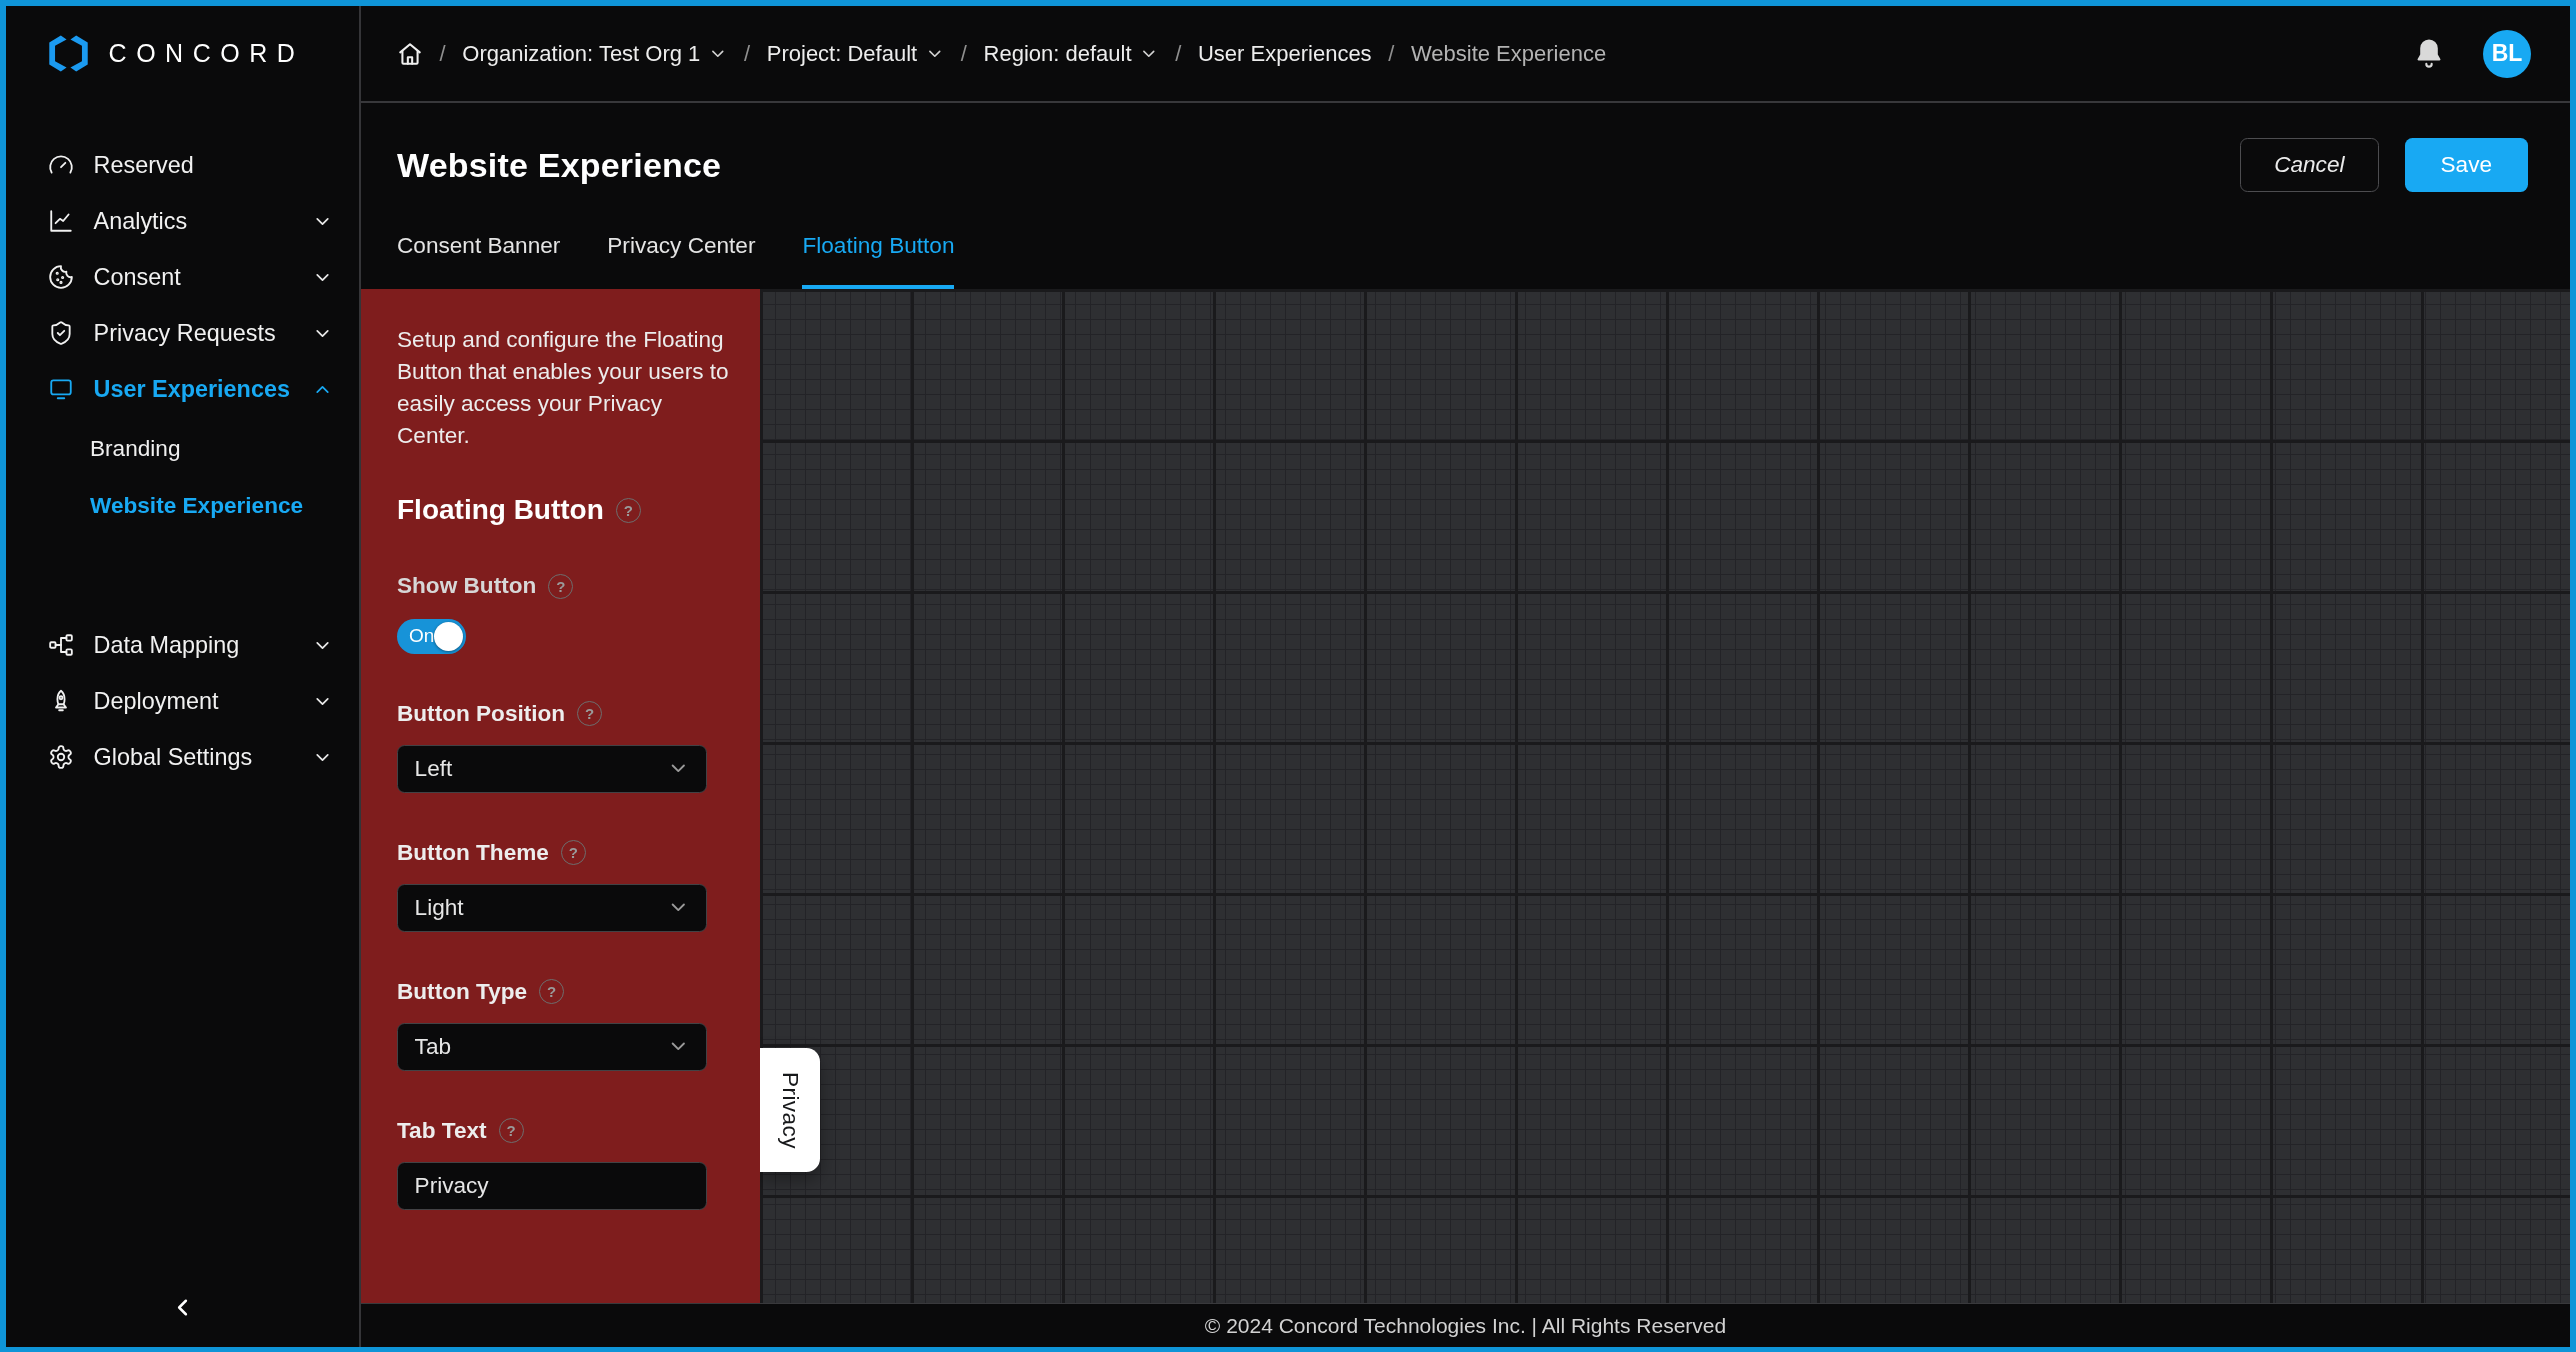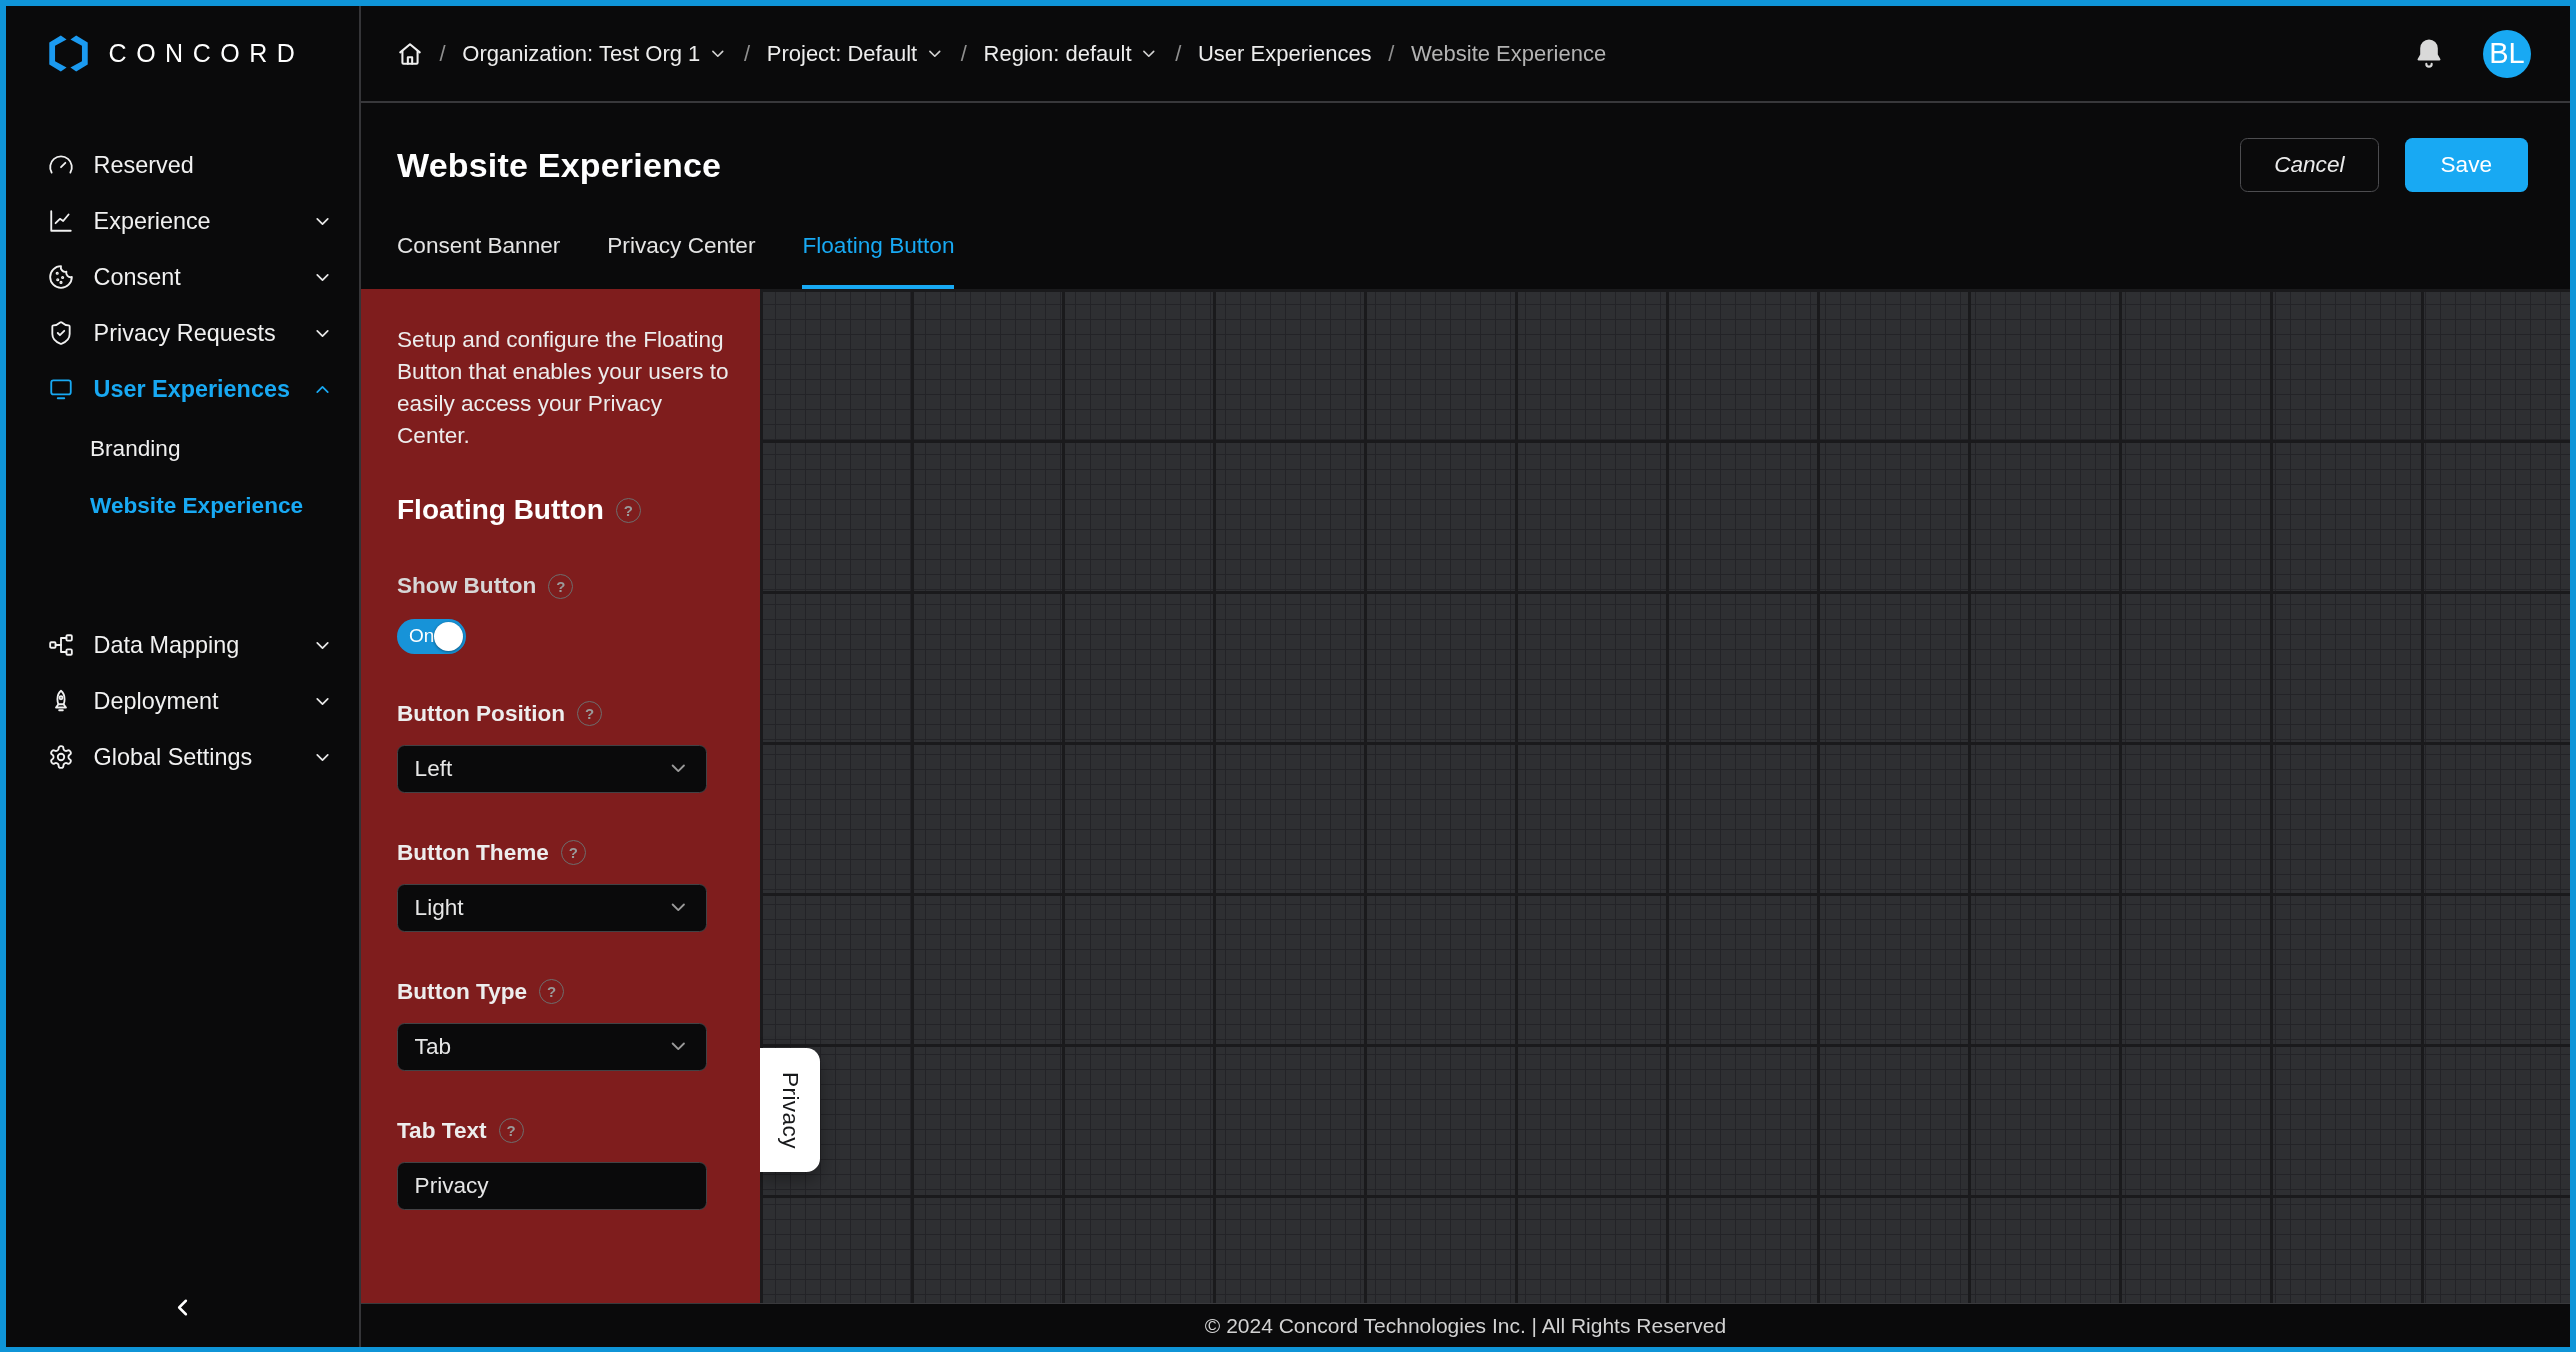--- a/index.html
+++ b/index.html
@@ -32,21 +32,21 @@
   .topbar { height:97px; flex:none; border-bottom:2.3px solid #38383b; display:flex; align-items:center; justify-content:space-between; padding:0 39px 0 36px; }
   .breadcrumb { display:flex; align-items:center; gap:16.6px; font-size:22px; color:#ededed; }
   .crumb { display:flex; align-items:center; gap:7.5px; cursor:pointer; white-space:nowrap; }
   .crumb .chev svg { width:19.6px; height:19.6px; stroke:#d2d2d2; fill:none; stroke-width:2; stroke-linecap:round; stroke-linejoin:round; display:block; }
   .crumb.current { color:#b3b3b3; cursor:default; }
   .bc-sep { color:#8f8f8f; }
   .home-icn svg { width:26px; height:26px; stroke:#f0f0f0; fill:none; stroke-width:1.9; stroke-linecap:round; stroke-linejoin:round; display:block; }
   .topbar-right { display:flex; align-items:center; gap:38px; }
   .bell { cursor:pointer; display:flex; }
   .bell svg { width:32px; height:35px; display:block; }
-  .avatar { width:48px; height:48px; border-radius:50%; background:#18a9f3; color:#fff; font-size:29px; font-weight:400; display:flex; align-items:center; justify-content:center; cursor:pointer; }
+  .avatar { width:48px; height:48px; border-radius:50%; background:#18a9f3; color:#fff; font-size:23px; font-weight:700; display:flex; align-items:center; justify-content:center; cursor:pointer; }
 
   .page-head { flex:none; display:flex; align-items:center; justify-content:space-between; padding:35px 42px 0 36px; }
   .page-title { font-size:34px; font-weight:700; color:#fff; letter-spacing:0.2px; }
   .actions { display:flex; gap:26px; }
   .btn { height:54px; border-radius:7.5px; font-size:22.6px; font-family:inherit; cursor:pointer; display:flex; align-items:center; }
   .btn-cancel { padding:0 33px; background:#0a0a0b; border:1.5px solid #4d4d50; color:#ebebeb;font-style:italic; }
   .btn-save { padding:0 36px; background:#18a9f3; border:none; color:#fff;text-align:right; }
 
   .tabs { flex:none; display:flex; gap:47px; padding:0 36px; margin-top:41px;align-items:flex-end; }
   .tab { font-size:22.6px; color:#e4e4e4; padding-bottom:26px; border-bottom:4.5px solid transparent; cursor:pointer; }
@@ -106,21 +106,21 @@
         </span>
         <span>Reserved</span>
       </div>
       <div class="nav-item">
         <span class="icn">
           <svg viewBox="0 0 24 24">
               <path d="M3 3v18h18"></path>
               <path d="m7 14 4-4 3 2 5-6"></path>
             </svg>
         </span>
-        <span>Experience</span>
+        <span>Analytics</span>
         <span class="chev">
           <svg viewBox="0 0 24 24">
               <path d="m6 9 6 6 6-6"></path>
             </svg>
         </span>
       </div>
       <div class="nav-item">
         <span class="icn">
           <svg viewBox="0 0 24 24">
               <path d="M12 2a10 10 0 1 0 10 10 4 4 0 0 1-5-5 4 4 0 0 1-5-5z"></path>

